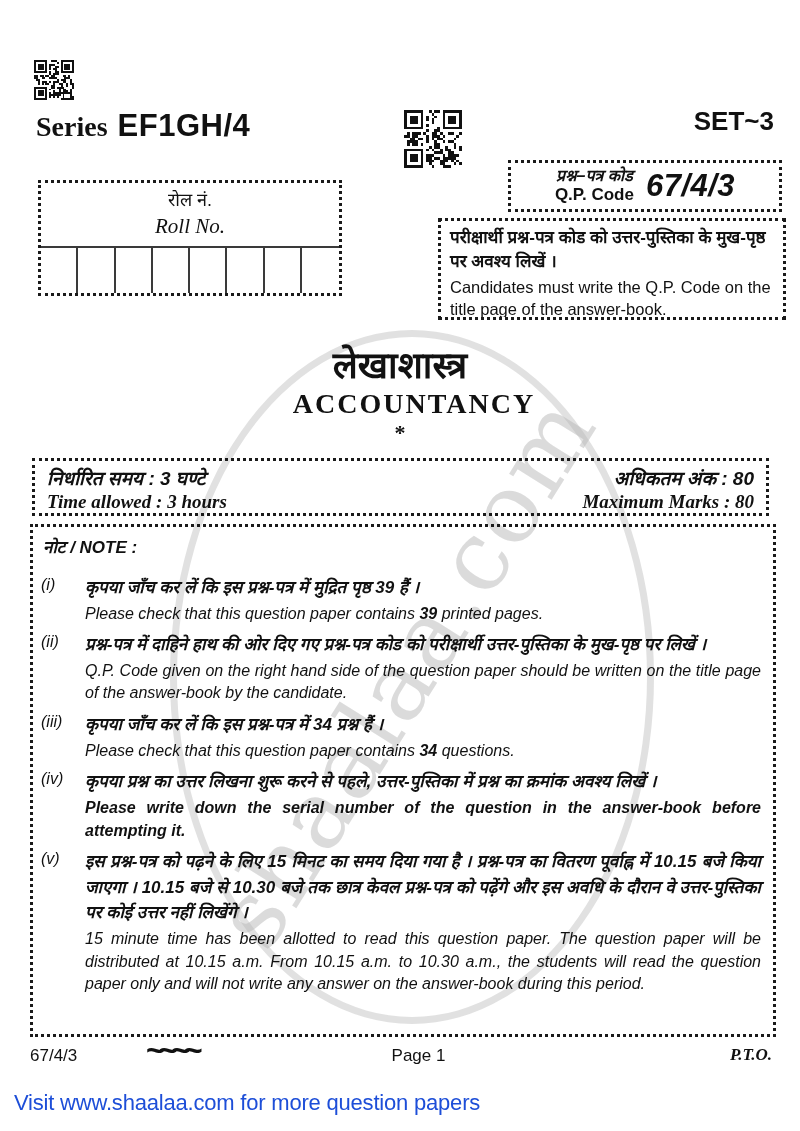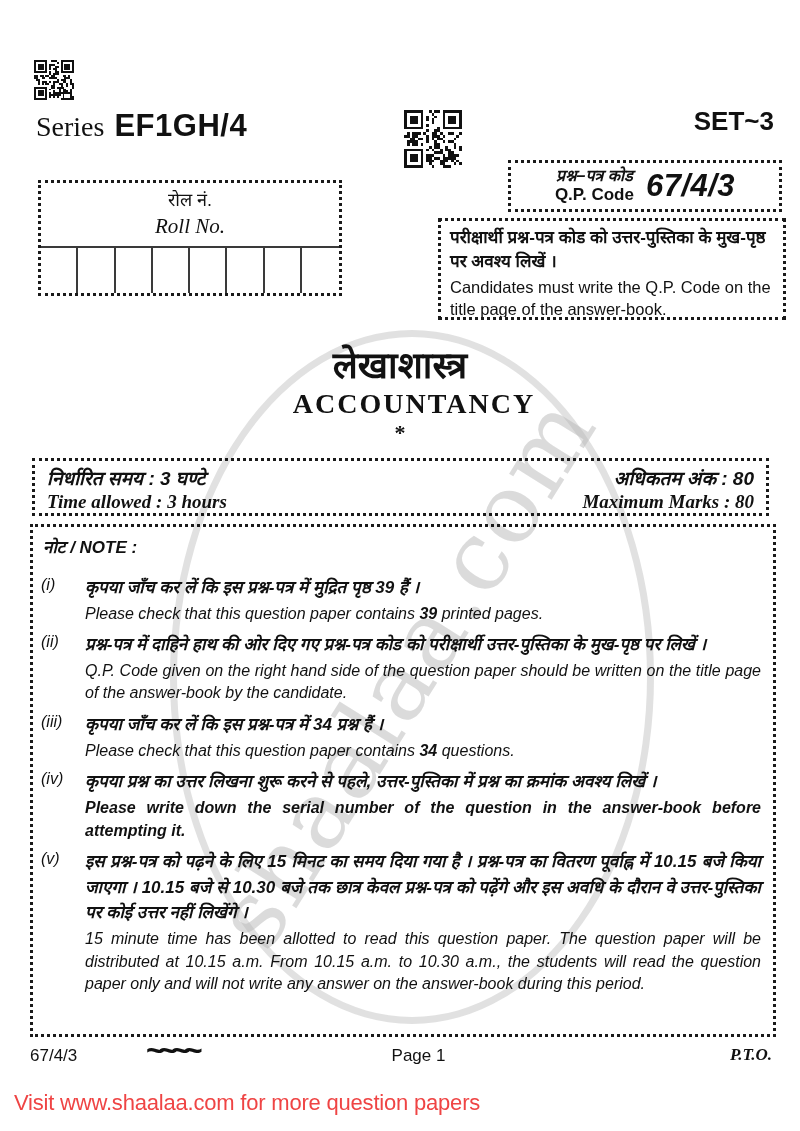--- a/index.html
+++ b/index.html
@@ -9,21 +9,21 @@
   .wm-ellipse{position:absolute;left:170px;top:330px;width:470px;height:680px;
       border:7px solid #c8c8c8;border-radius:50%;opacity:.55;z-index:0;}
   .wm-text{position:absolute;left:405px;top:672px;transform:translate(-50%,-50%) rotate(-58deg);
       font-family:"DejaVu Serif",serif;font-size:96px;color:#b9b9b9;opacity:.5;
       white-space:nowrap;z-index:0;letter-spacing:2px;}
   .z{position:absolute;z-index:2;}
   
   .qr-small{left:34px;top:60px;width:40px;height:40px;}
   .qr-mid{left:404px;top:110px;width:58px;height:58px;}
   .series-line{left:36px;top:108px;display:flex;align-items:baseline;gap:10px;}
-  .series-word{font-family:"Liberation Serif",serif;font-weight:normal;font-size:28px;}
+  .series-word{font-family:"Liberation Serif",serif;font-weight:bold;font-size:28px;}
   .series-code{font-weight:800;font-size:31px;letter-spacing:.5px;}
   .set-label{right:26px;top:106px;font-size:26px;font-weight:800;}
   .qp-box{left:508px;top:160px;width:274px;height:52px;border:3px dotted #1a1a1a;
       box-sizing:border-box;display:flex;align-items:center;justify-content:center;gap:12px;background:#fff;}
   .qp-labels{display:flex;flex-direction:column;align-items:center;line-height:1.15;}
   .qp-label-hi{font-size:16px;font-weight:bold;font-style:italic;}
   .qp-label-en{font-size:17px;font-weight:bold;}
   .qp-value{font-size:31px;font-weight:800;font-style:italic;letter-spacing:.5px;}
   
   .roll-box{left:38px;top:180px;width:304px;height:116px;border:3px dotted #1a1a1a;
@@ -63,21 +63,21 @@
   .note-body{flex:1;}
   .note-hi{font-size:17px;font-weight:bold;font-style:italic;line-height:1.5;text-align:justify;}
   .note-en{font-size:16px;font-style:italic;line-height:1.42;text-align:justify;margin-top:2px;}
   .note-en.strong{font-weight:bold;}
   
   .foot-code{left:30px;top:1046px;font-size:17px;}
   .foot-squiggle{left:146px;top:1032px;font-size:32px;font-weight:900;letter-spacing:-6px;}
   .foot-page{left:0;right:0;top:1046px;text-align:center;font-size:17px;padding-left:37px;}
   .foot-pto{right:28px;top:1045px;font-family:"Liberation Serif",serif;font-style:italic;
       font-weight:bold;font-size:17px;}
-  .bottom-text{left:14px;top:1090px;font-size:22px;color:#ef4444;letter-spacing:-.2px;}
+  .bottom-text{left:14px;top:1090px;font-size:22px;color:#1d4ed8;letter-spacing:-.2px;}
   .qr svg{width:100%;height:100%;display:block;}
 </style>
 </head>
 <body>
 
 <div class="page">
 
   <div class="wm-ellipse"></div>
   <div class="wm-text">shaalaa.com</div>
 

